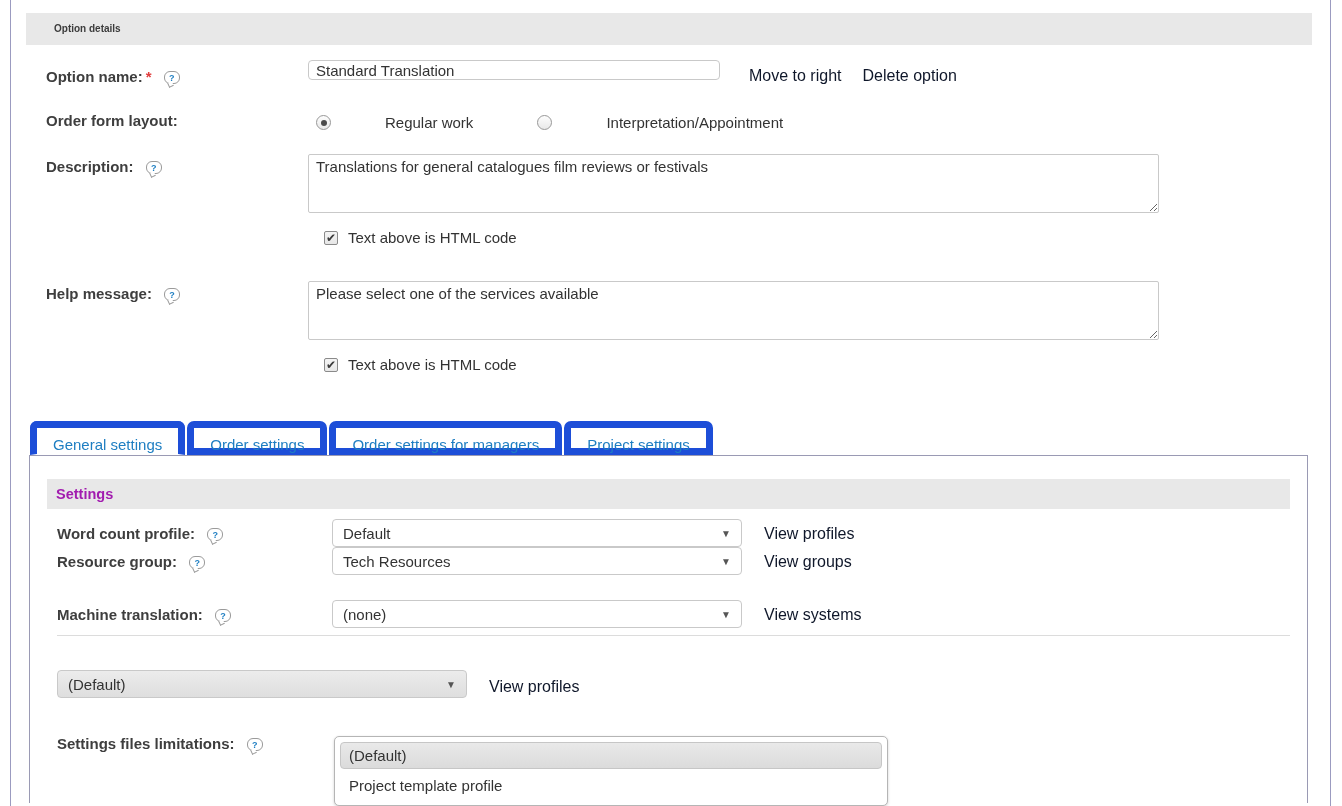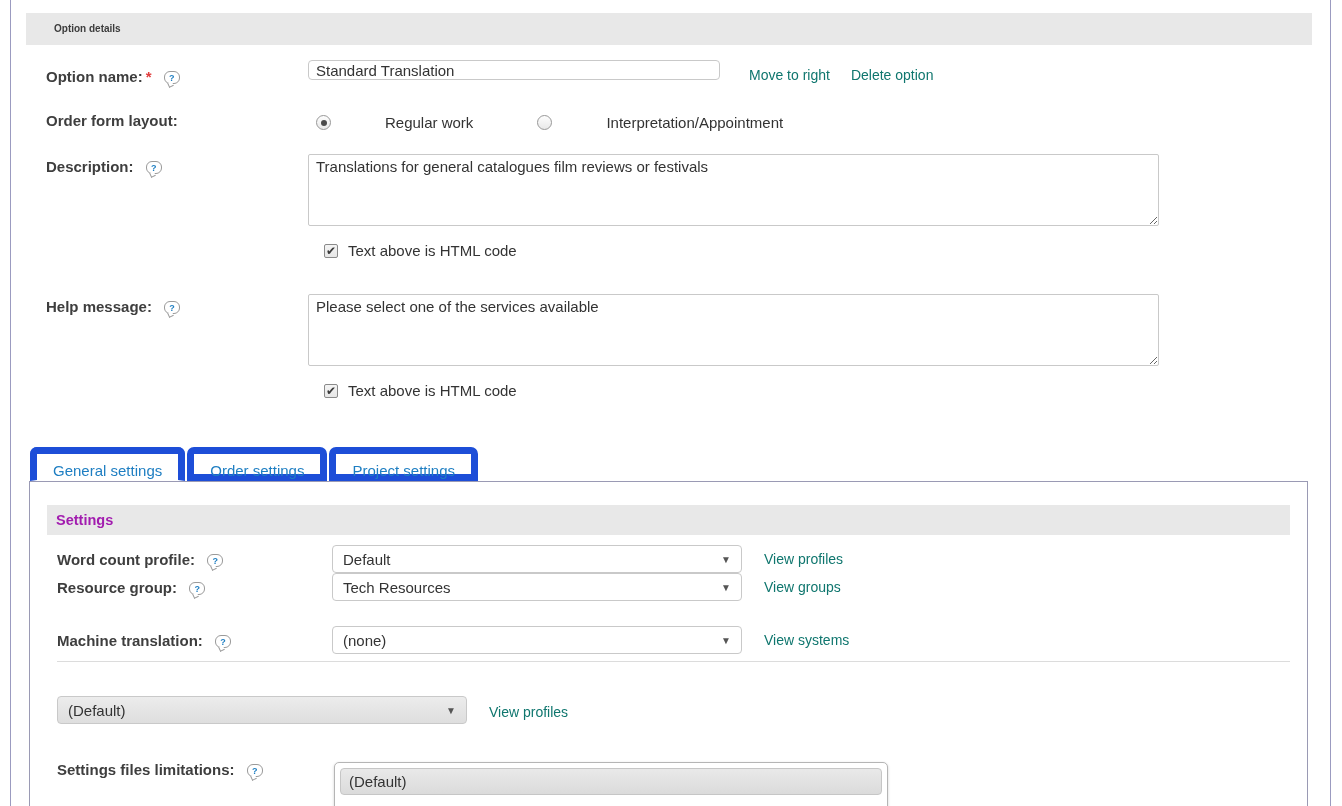--- a/index.html
+++ b/index.html
@@ -35,41 +35,41 @@
   }
 
   .req { color: #e03c3c; font-weight: bold; margin-left: 3px; }
 
   .text-input {
     width: 412px; height: 20px; border: 1px solid #c9c9c9; border-radius: 4px;
     padding: 0 7px; font-size: 15px; color: #333; font-family: "Liberation Sans", sans-serif;
     outline: none;
   }
 
-  a.lnk { color: #0f766e; text-decoration: none; font-size: 14px; cursor: pointer; }
+  a.lnk { color: #0f172a; text-decoration: none; font-size: 16px; cursor: pointer; }
   .row-opt a.lnk { line-height: 31px; }
   .lnk-move { margin-left: 29px; }
   .lnk-del { margin-left: 21px; }
 
   .row-radio { margin-top: 21px; }
   .radio-group { display: flex; align-items: center; padding-left: 8px; padding-top: 2px; gap: 46px; }
   .radio {
     width: 15px; height: 15px; border: 1px solid #989898; border-radius: 50%;
     background: linear-gradient(#fdfdfd, #e9e9e9); position: relative; flex-shrink: 0; cursor: pointer;
   }
   .radio.checked::after {
     content: ''; position: absolute; left: 3.5px; top: 3.5px; width: 6px; height: 6px;
     border-radius: 50%; background: #4a4a4a;
   }
   .radio-label { margin: 0 18px 0 8px; color: #333; }
 
   .row-desc { margin-top: 23px; }
   .row-help-msg { margin-top: 35px; }
   textarea.ta {
-    width: 851px; height: 72px; border: 1px solid #c9c9c9; border-radius: 2px;
+    width: 851px; height: 59px; border: 1px solid #c9c9c9; border-radius: 2px;
     padding: 3px 7px; font-size: 15px; color: #333; font-family: "Liberation Sans", sans-serif;
     resize: both; outline: none;
   }
 
   .cb-row { margin-top: 16px; padding-left: 313px; display: flex; align-items: center; }
   .cb {
     display: inline-block; width: 14px; height: 14px; border: 1px solid #8a8a8a;
     border-radius: 2px; background: linear-gradient(#f4f4f4, #e7e7e7); color: #3a3a3a;
     font-size: 12px; line-height: 13px; text-align: center; cursor: pointer; flex-shrink: 0;
   }
@@ -176,20 +176,21 @@
     <textarea class="ta" style="">Please select one of the services available</textarea>
   </div>
   <div class="cb-row">
     <span class="cb">✔</span>
     <span class="cb-label">Text above is HTML code</span>
   </div>
 
   <div class="tabs">
     <div class="tab active">General settings</div>
     <div class="tab">Order settings</div>
+    <div class="tab">Order settings for managers</div>
     <div class="tab">Project settings</div>
   </div>
 
   <div class="panel">
 
     <div class="settings-bar">
       <span>Settings</span>
     </div>
 
     <div class="s-row s-row-1">

